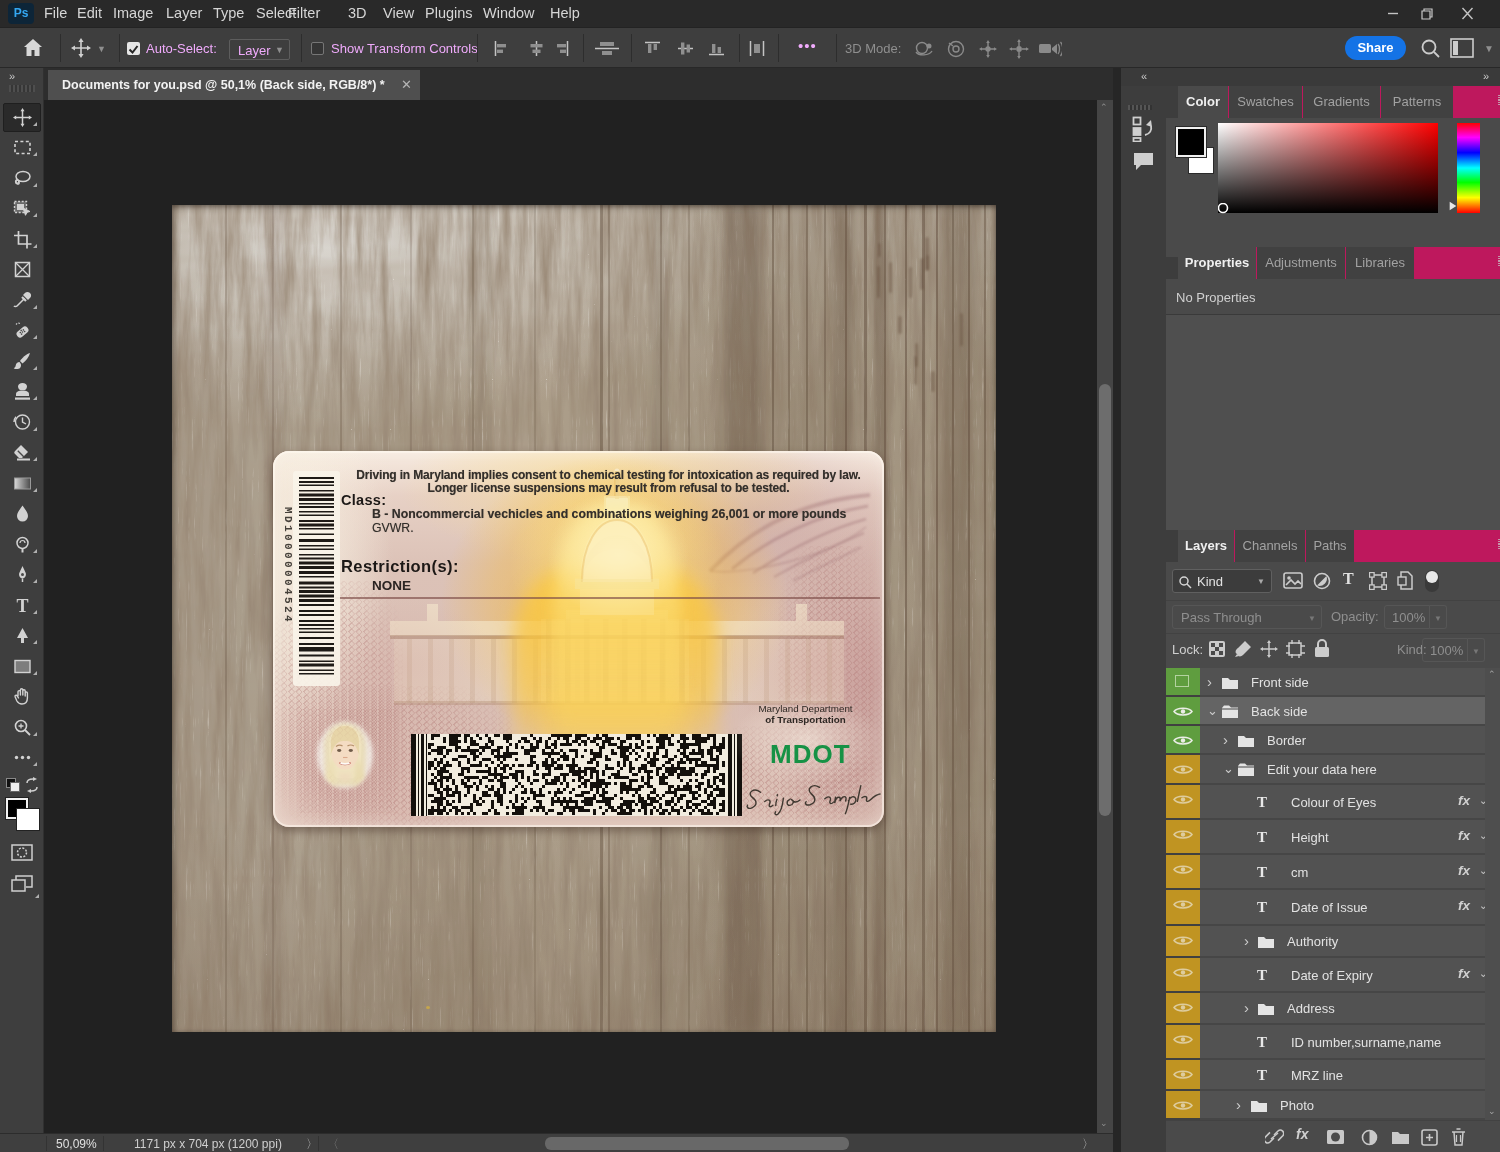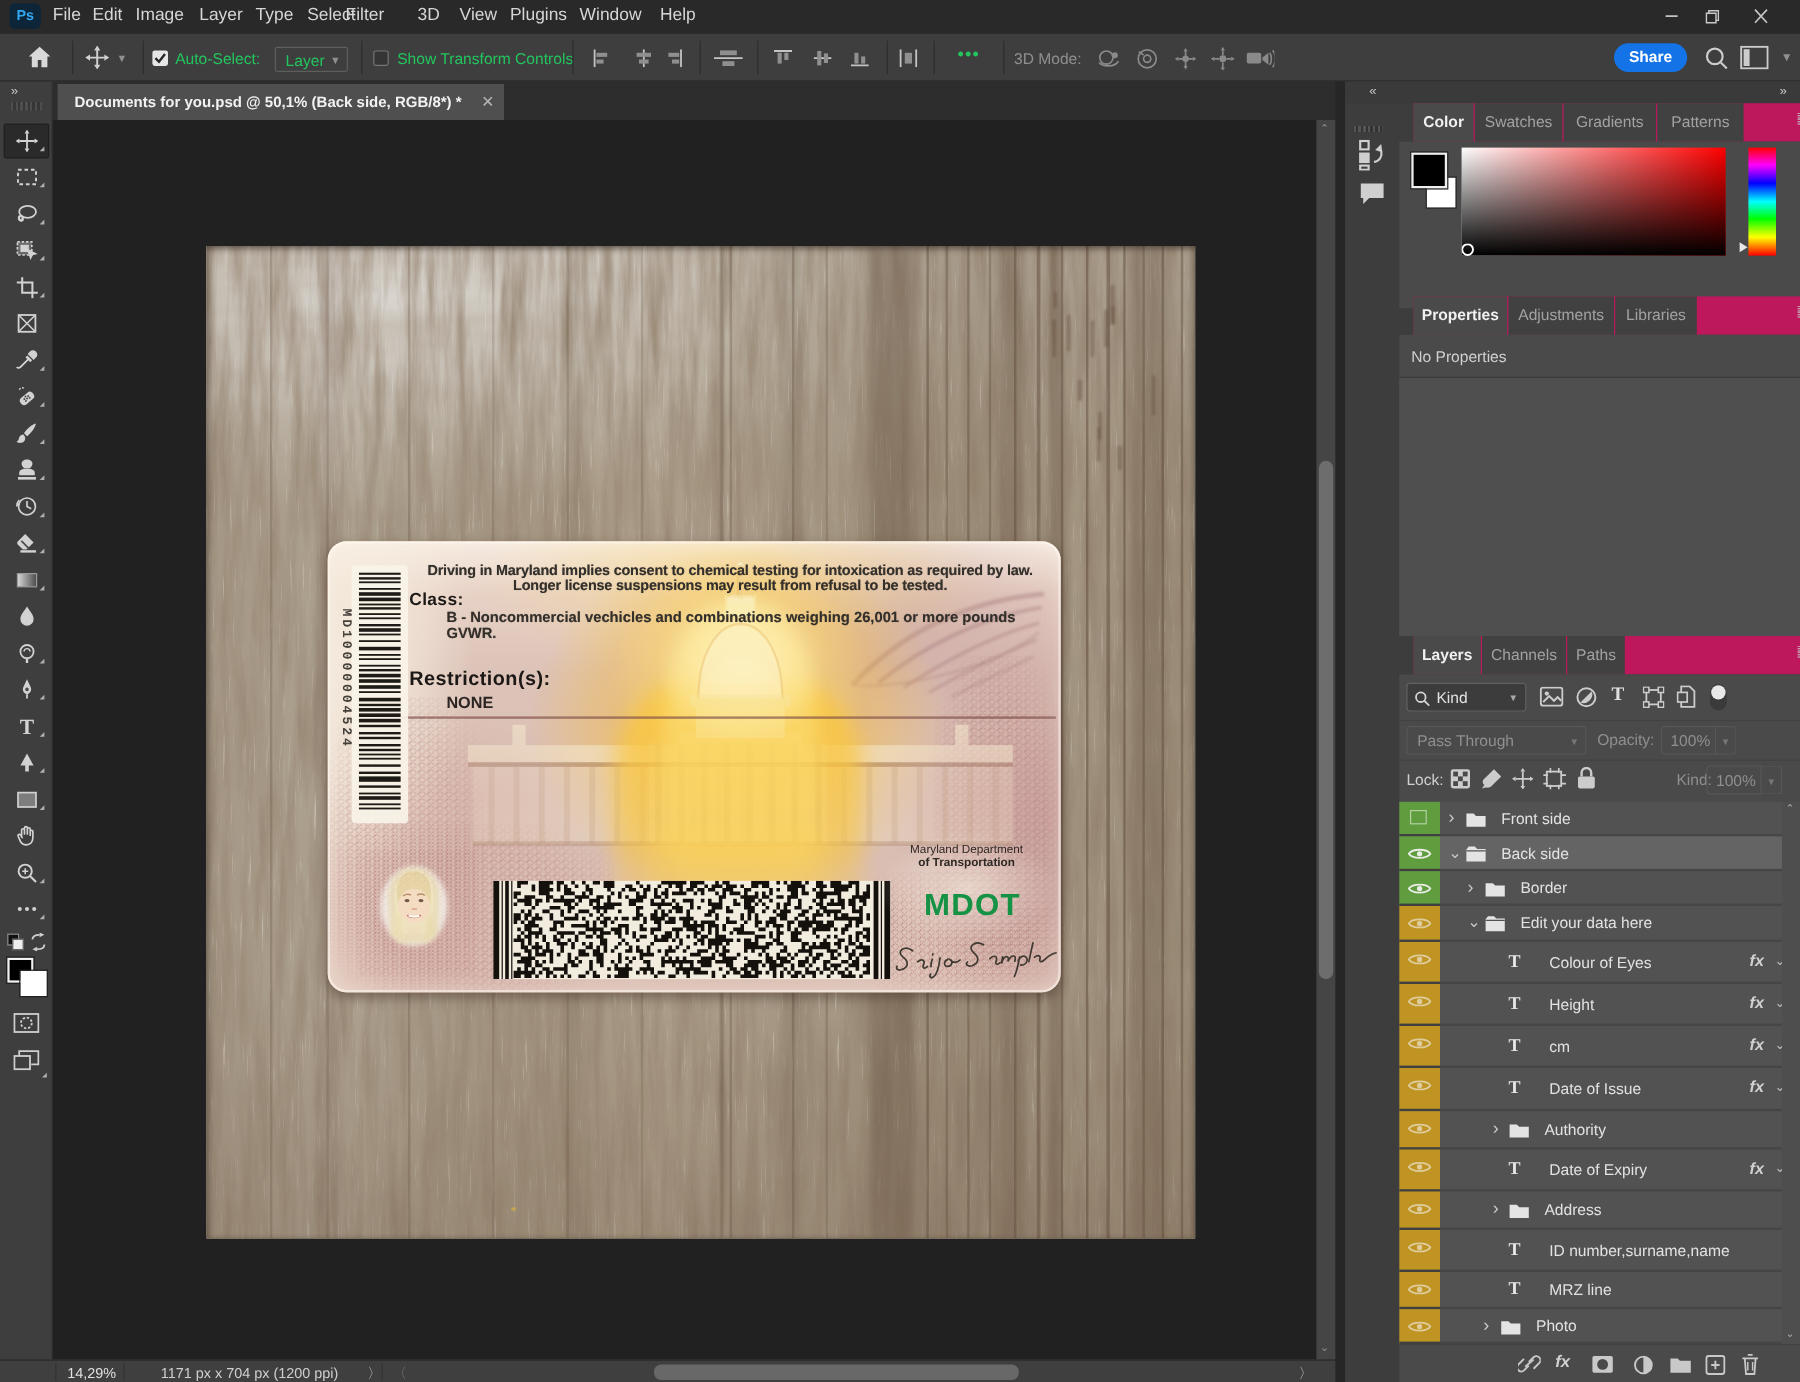--- a/index.html
+++ b/index.html
@@ -8,21 +8,21 @@
 #app{position:relative;width:1500px;height:1152px}
 .abs{position:absolute}
 
 #menubar{position:absolute;left:0;top:0;width:1500px;height:27px;background:#292929}
 #pslogo{position:absolute;left:8px;top:3px;width:26px;height:21px;background:#0d2538;border-radius:4px;color:#34a7f2;font-size:12px;font-weight:700;text-align:center;line-height:21px}
 .mitem{position:absolute;top:0;height:27px;line-height:27px;color:#d6d6d6;font-size:14.5px}
 .winbtn{position:absolute;top:0;height:27px;color:#c9c9c9;text-align:center}
 
 #optionsbar{position:absolute;left:0;top:27px;width:1500px;height:41px;background:#3e3e3e;border-top:1px solid #232323;border-bottom:1px solid #282828}
 .osep{position:absolute;top:6px;width:1px;height:28px;background:#2d2d2d}
-.olabel{position:absolute;color:#22c55e;font-size:13px;top:13px}
+.olabel{position:absolute;color:#f0abfc;font-size:13px;top:13px}
 .odim{color:#8f8f8f}
 #sharebtn{position:absolute;left:1345px;top:8px;width:61px;height:24px;background:#1473e6;border-radius:12px;color:#fff;font-size:13px;font-weight:700;text-align:center;line-height:24px}
 
 #tabbar{position:absolute;left:44px;top:68px;width:1069px;height:32px;background:#2d2d2d}
 #doctab{position:absolute;left:4px;top:2px;width:372px;height:30px;background:#4f4f4f;color:#f2f2f2;font-size:12.5px;font-weight:700;line-height:30px;padding-left:14px}
 #doctab .x{position:absolute;right:8px;top:0;color:#b5b5b5;font-weight:400;font-size:13px}
 
 #toolbar{position:absolute;left:0;top:68px;width:44px;height:1065px;background:#3e3e3e;border-right:1px solid #303030}
 #toolsel{position:absolute;left:3px;top:35px;width:38px;height:29px;background:#2a2a2a;border:1px solid #1f1f1f;border-radius:2px}
 
@@ -528,21 +528,21 @@
             <path d="M342 20h4v28h-4z" fill="rgba(235,196,110,.7)"></path>
             <path d="M331 45h26v18h-26z" fill="rgba(250,238,180,.55)"></path>
             <path d="M302 128h84v10h-84z" fill="rgba(246,228,155,.5)"></path>
             <path d="M307 138h74v26h-74z" fill="rgba(248,232,165,.35)"></path>
           </svg>
 
       <div class="t" style="left:64px;top:17px;width:543px;text-align:center;font-size:12px;font-weight:700;color:#332f2b;letter-spacing:-0.15px;text-shadow:0 0 .7px rgba(60,52,45,.55)">Driving in Maryland implies consent to chemical testing for intoxication as required by law.</div>
       <div class="t" style="left:64px;top:30px;width:543px;text-align:center;font-size:12px;font-weight:700;color:#332f2b;letter-spacing:-0.15px;text-shadow:0 0 .7px rgba(60,52,45,.55)">Longer license suspensions may result from refusal to be tested.</div>
       <div class="t" style="left:68px;top:41px;font-size:14.5px;font-weight:700;color:#1c1816;letter-spacing:.3px">Class:</div>
       <div class="t" style="left:99px;top:56px;font-size:12.3px;font-weight:700;color:#332f2b;text-shadow:0 0 .7px rgba(60,52,45,.5)">B - Noncommercial vechicles and combinations weighing 26,001 or more pounds</div>
-      <div class="t" style="left:99px;top:70px;font-size:12.3px;font-weight:700;color:#332f2b;text-shadow:0 0 .7px rgba(60,52,45,.5)">GVWR.</div>
+      <div class="t" style="left:99px;top:70px;font-size:12.3px;font-weight:400;color:#332f2b;text-shadow:0 0 .7px rgba(60,52,45,.5)">GVWR.</div>
       <div class="t" style="left:68px;top:106px;font-size:16.5px;font-weight:700;color:#1c1816;letter-spacing:.4px">Restriction(s):</div>
       <div class="t" style="left:99px;top:127px;font-size:13.5px;font-weight:700;color:#2a2422">NONE</div>
       <div class="abs" style="left:62px;top:146px;width:545px;height:1.6px;background:rgba(125,75,70,.65)"></div>
 
       <div class="abs" style="left:20px;top:20px;width:47px;height:215px;background:rgba(248,243,232,.92);border-radius:3px"></div>
       <div class="t" style="left:-55px;top:120px;width:140px;transform:rotate(90deg);font-size:11px;font-weight:700;color:#45403a;letter-spacing:2.4px;font-family:'Liberation Mono',monospace">MD10000004524</div>
       <svg class="abs" style="left:26px;top:26px" width="35" height="202" fill="#1e1a16">
             <rect x="0" y="0.0" width="35" height="2"></rect>
             <rect x="0" y="4.0" width="35" height="2"></rect>
             <rect x="0" y="7.5" width="35" height="1.5"></rect>
@@ -649,21 +649,21 @@
     </div>
   </div>
 </div>
 
 <div id="vscroll">
   <div class="t" style="left:3px;top:2px;color:#909090;font-size:9px">⌃</div>
   <div id="vthumb"></div>
   <div class="t" style="left:3px;top:1018px;color:#909090;font-size:9px">⌄</div>
 </div>
 <div id="statusbar">
-  <div class="t" style="left:56px;top:3px;color:#e0e0e0">14,29%</div>
+  <div class="t" style="left:56px;top:3px;color:#e0e0e0">50,09%</div>
   <div class="t" style="left:134px;top:3px;color:#cfcfcf">1171 px x 704 px (1200 ppi)</div>
   <div class="t" style="left:306px;top:2px;color:#b5b5b5;font-size:12px">〉</div>
   <div class="t" style="left:327px;top:2px;color:#7a7a7a;font-size:12px">〈</div>
   <div class="abs" style="left:46px;top:2px;width:1px;height:15px;background:#333"></div>
   <div class="abs" style="left:103px;top:2px;width:1px;height:15px;background:#333"></div>
   <div class="abs" style="left:318px;top:2px;width:1px;height:15px;background:#333"></div>
   <div id="hthumb"></div>
   <div class="t" style="left:1082px;top:2px;color:#b5b5b5;font-size:12px">〉</div>
 </div>
 

